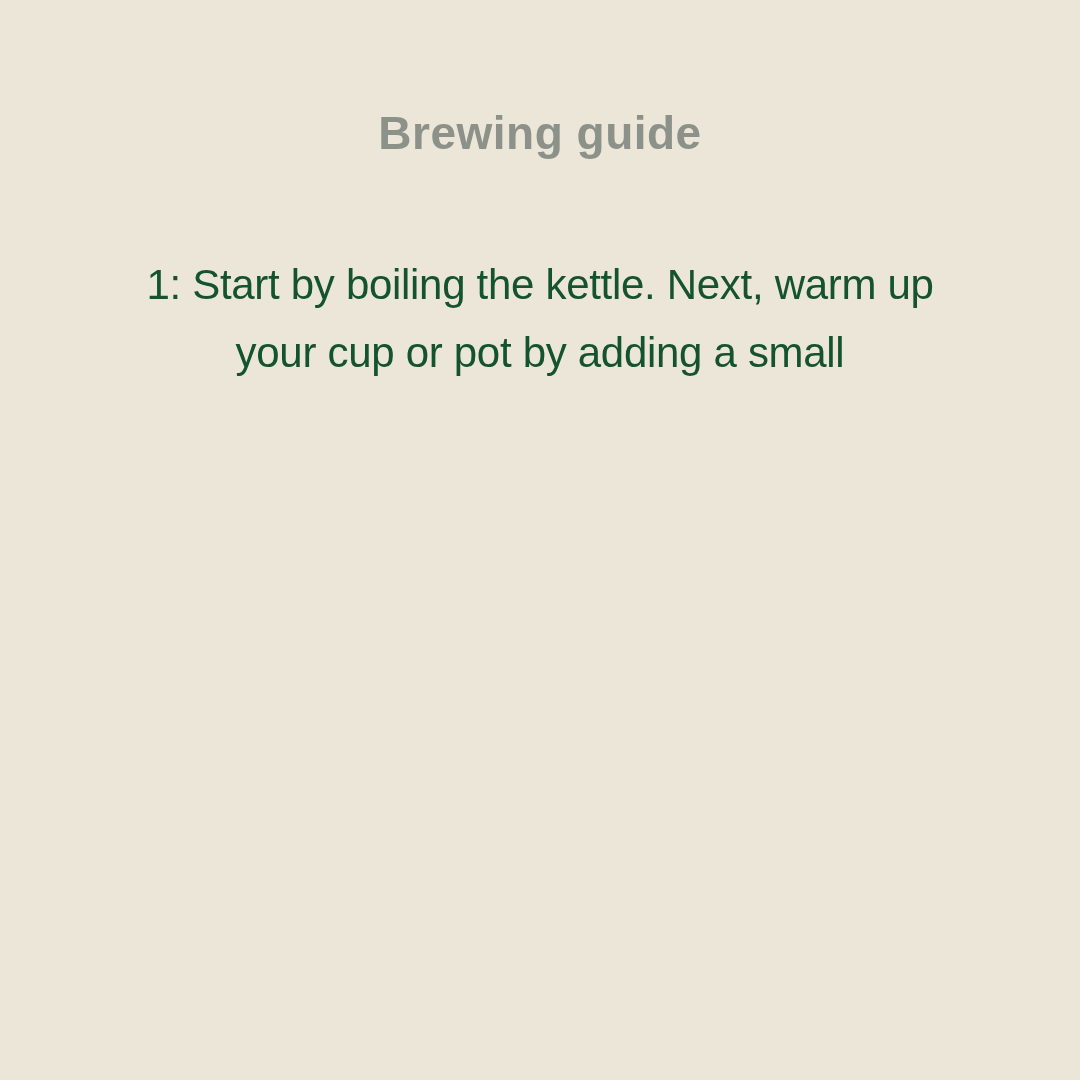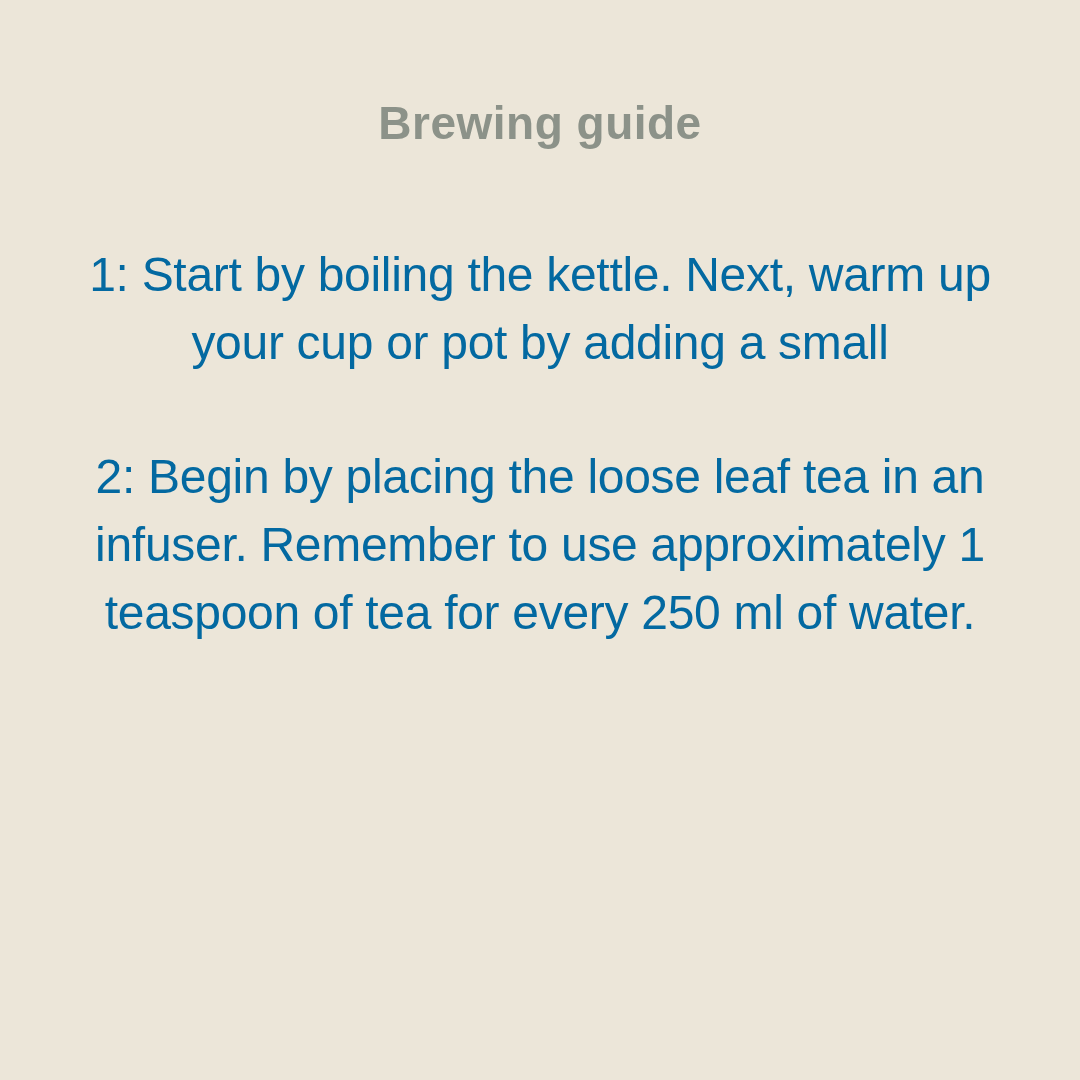--- a/index.html
+++ b/index.html
@@ -10,50 +10,47 @@
     position: relative;
     width: 1080px;
     height: 1080px;
     background: #ECE6D9;
     font-family: "Liberation Sans", sans-serif;
     text-align: center;
     overflow: hidden;
     box-sizing: border-box;
   }
   .title {
-    margin: 8px;
+    margin: 18px;
     padding-top: 87px;
     font-size: 46px;
     line-height: 56px;
     font-weight: 700;
     letter-spacing: 0.5px;
     color: #8C9289;
   }
   .steps {
     margin: 0 auto;
     max-width: 950px;
   }
   .step {
     margin: 66px auto 0;
-    font-size: 48px;
+    font-size: 42px;
     line-height: 68px;
     font-weight: 400;
     letter-spacing: -0.3px;
-    color: #0369a1;
+    color: #14532d;
     white-space: pre-line;
   }
   .step.first {
     margin-top: 90px;
   }
 </style>
 </head>
 <body>
 
 <div class="card">
   <h1 class="title">Brewing guide</h1>
   <div class="steps">
     <p class="step first">1: Start by boiling the kettle. Next, warm up
 your cup or pot by adding a small</p>
-    <p class="step">2: Begin by placing the loose leaf tea in an
-infuser. Remember to use approximately 1
-teaspoon of tea for every 250 ml of water.</p>
   </div>
 </div>
 
 </body></html>

